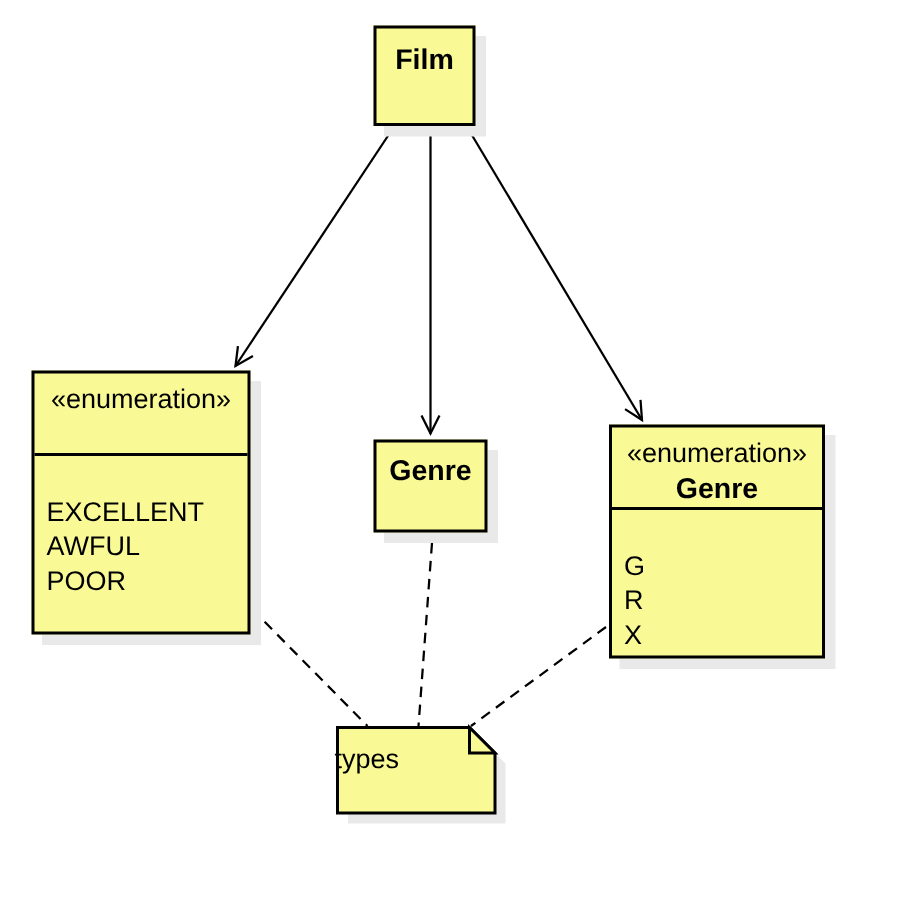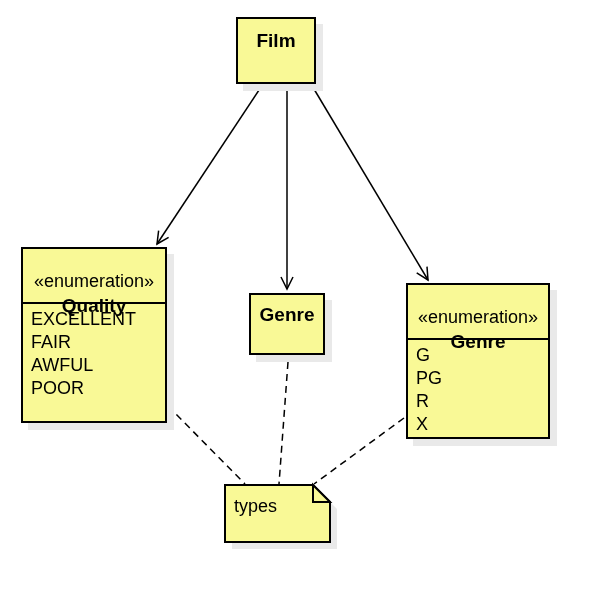--- a/index.html
+++ b/index.html
@@ -56,35 +56,36 @@
     font-weight: bold;
     font-size: 19px;
   }
   .node-film .class-name { padding-top: 11px; }
   .node-genre .class-name { padding-top: 9px; }
   .enum-header {
     height: 55px;
     box-sizing: border-box;
     border-bottom: 2px solid var(--border, #000000);
     text-align: center;
-    padding-top: 20px;
+    padding-top: 5px;
   }
   .stereotype {
     display: block;
     font-size: 18px;
     line-height: 24px;
   }
   .enum-name {
     display: block;
     font-weight: bold;
     font-size: 19px;
     line-height: 26px;
   }
   .enum-values {
     padding: 4px 0 16px 8px;
+    margin-top: 22px;
   }
   .enum-value {
     display: block;
     font-size: 18px;
     line-height: 23px;
     white-space: nowrap;
   }
   .note-label {
     position: absolute;
     font-size: 18px;
@@ -108,49 +109,46 @@
 
     <line class="edge dashed" x1="168" y1="406" x2="245" y2="484"></line>
     <line class="edge dashed" x1="288" y1="362" x2="279" y2="484"></line>
     <line class="edge dashed" x1="404" y1="418" x2="314" y2="484"></line>
 
     <polygon class="note-shadow" points="232,492 320,492 337,509 337,549 232,549"></polygon>
     <polygon class="note-body" points="225,485 313,485 330,502 330,542 225,542"></polygon>
     <polygon class="note-fold" points="313,485 313,502 330,502"></polygon>
   </svg>
 
-  <div class="node node-film" style="left:236px; top:17px; width:80px; height:67px;">
+  <div class="node node-film" style="left:249px; top:17px; width:68px; height:67px;">
     <span class="class-name">Film</span>
   </div>
 
   <div class="node node-quality" style="left:21px; top:247px; width:146px; height:176px;">
     <div class="enum-header">
       <span class="stereotype">«enumeration»</span>
-      <span class="enum-name">Quality</span>
     </div>
     <div class="enum-values">
       <span class="enum-value">EXCELLENT</span>
-      <span class="enum-value">FAIR</span>
       <span class="enum-value">AWFUL</span>
       <span class="enum-value">POOR</span>
     </div>
   </div>
 
   <div class="node node-genre" style="left:249px; top:293px; width:76px; height:62px;">
     <span class="class-name">Genre</span>
   </div>
 
   <div class="node node-rating" style="left:406px; top:283px; width:144px; height:156px;">
     <div class="enum-header">
       <span class="stereotype">«enumeration»</span>
       <span class="enum-name">Genre</span>
     </div>
     <div class="enum-values">
       <span class="enum-value">G</span>
-      <span class="enum-value">PG</span>
       <span class="enum-value">R</span>
       <span class="enum-value">X</span>
     </div>
   </div>
 
-  <span class="note-label" style="left:234px; top:496px;">types</span>
+  <span class="note-label" style="left:223px; top:496px;">types</span>
 
 </div>
 
 </body></html>

